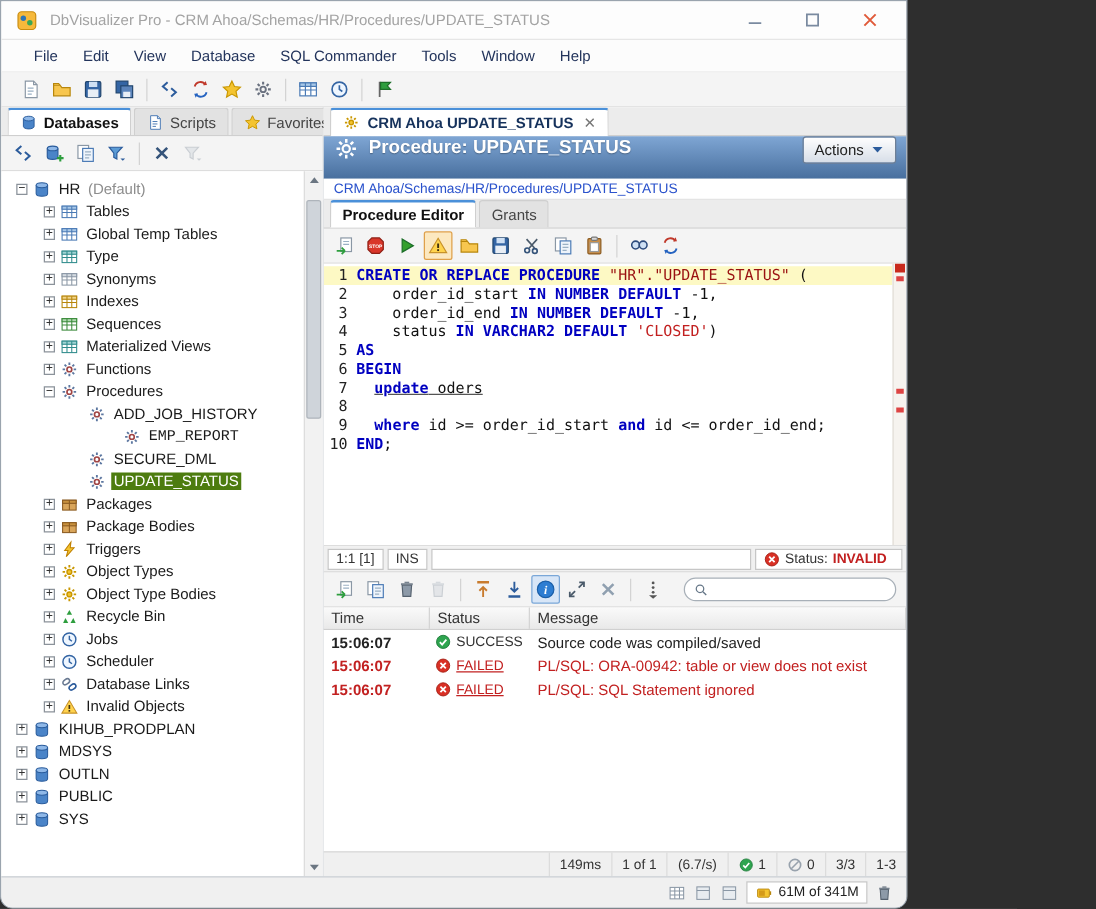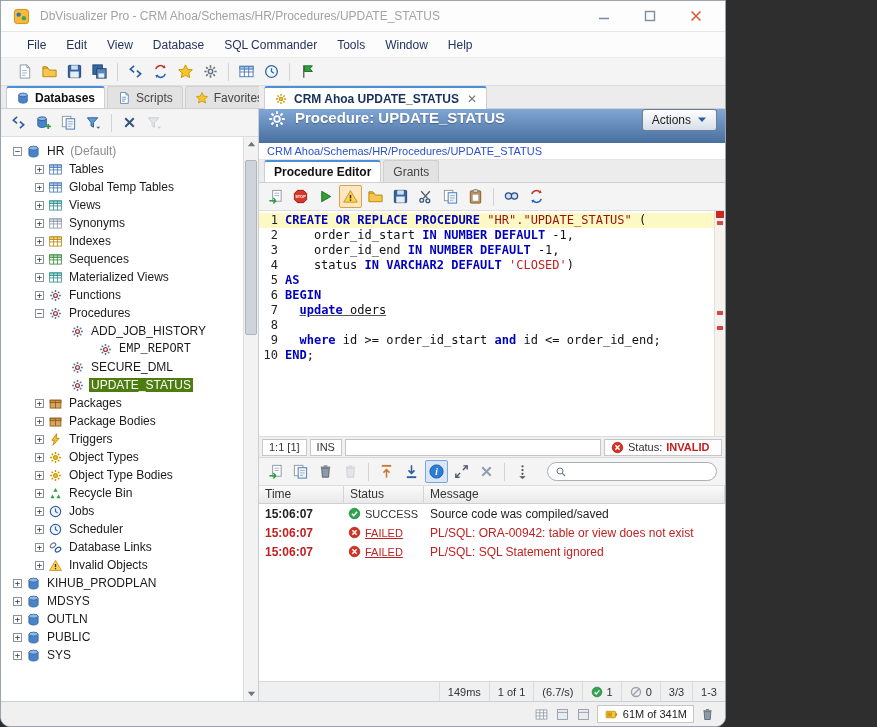--- a/index.html
+++ b/index.html
@@ -18,21 +18,21 @@
 .tbtn{width:23px;height:23px;display:flex;align-items:center;justify-content:center;border:1px solid transparent;border-radius:2px;background:transparent;padding:0}
 .tbtn.pressed.warm{background:#fce8c0;border-color:#dfa04a}
 .tbtn.pressed.cool{background:#d8e6f7;border-color:#7aa7d8}
 .tbtn.dis{opacity:.45}
 .tsep{width:1px;height:18px;background:#d3d3d3;margin:0 4px}
 .icn{display:flex;align-items:center;justify-content:center}
 .icn svg{width:17px;height:17px;display:block}
 
 .main-row{flex:1;display:flex;min-height:0}
 .left-panel{width:258px;flex:none;display:flex;flex-direction:column;background:#f7f7f7;border-right:1px solid #c9ced4}
-.side-tabs,.obj-tabrow,.ed-tabs,.log-tabs{height:23px;background:#ececec;border-bottom:1px solid #cfcfcf;display:flex;align-items:flex-start;padding-left:5px;gap:2px;flex:none}
+.side-tabs,.obj-tabrow,.ed-tabs,.log-tabs{height:23px;background:#ececec;border-bottom:1px solid #cfcfcf;display:flex;align-items:center;padding-left:5px;gap:2px;flex:none}
 .stab,.etab{height:22px;display:flex;align-items:center;gap:5px;padding:0 9px;background:#e2e2e2;border:1px solid #cfcfcf;border-bottom:none;border-radius:3px 3px 0 0;color:#444;white-space:nowrap}
 .stab.active,.etab.active{background:#fff;font-weight:bold;color:#111;border-top:2px solid #4a90d9}
 .stab .icn svg,.etab .icn svg{width:14px;height:14px}
 .side-toolbar{height:28px;background:#f4f4f4;border-bottom:1px solid #ddd;display:flex;align-items:center;gap:2px;padding-left:6px;flex:none}
 
 .tree-wrap{flex:1;display:flex;min-height:0;background:#fff}
 .tree{flex:1;padding-top:5px;overflow:hidden}
 .tree-row{height:18px;display:flex;align-items:center;gap:4px;white-space:nowrap;color:#1a1a1a}
 .tree-row .icn svg{width:15px;height:15px}
 .expander{width:9px;height:9px;flex:none;border:1px solid #8b929a;background:#fff;font:9px/7px "DejaVu Sans Mono",monospace;text-align:center;color:#333}
@@ -371,21 +371,21 @@
             </div>
             <div class="tree-row" style="padding-left: 34px;">
               <span class="expander">+</span>
               <span class="icn">
                 <svg viewBox="0 0 18 18">
                   <rect x="2" y="3.5" width="14" height="11" fill="#fff" stroke="#2e8b8b"></rect>
                   <rect x="2" y="3.5" width="14" height="3" fill="#9fd4d4" stroke="#2e8b8b"></rect>
                   <path d="M2 9.5h14M6.7 3.5v11M11.3 3.5v11" stroke="#2e8b8b"></path>
                 </svg>
               </span>
-              <span class="tlabel">Views</span>
+              <span class="tlabel">Type</span>
             </div>
             <div class="tree-row" style="padding-left: 34px;">
               <span class="expander">+</span>
               <span class="icn">
                 <svg viewBox="0 0 18 18">
                   <rect x="2" y="3.5" width="14" height="11" fill="#fff" stroke="#8a97a5"></rect>
                   <rect x="2" y="3.5" width="14" height="3" fill="#d3dae1" stroke="#8a97a5"></rect>
                   <path d="M2 9.5h14M6.7 3.5v11M11.3 3.5v11" stroke="#8a97a5"></path>
                 </svg>
               </span>

